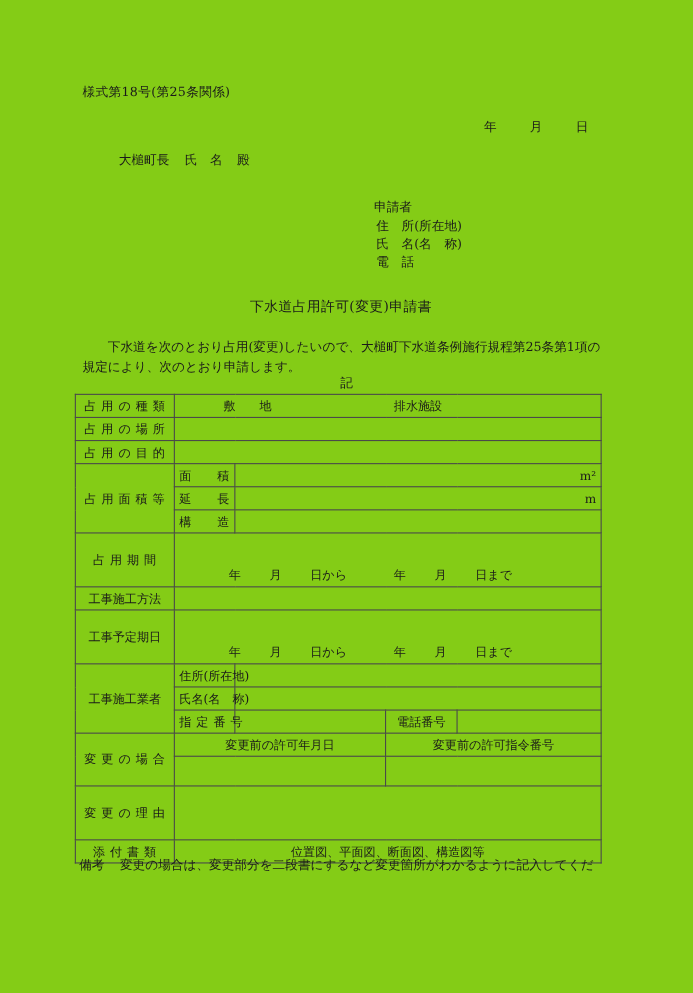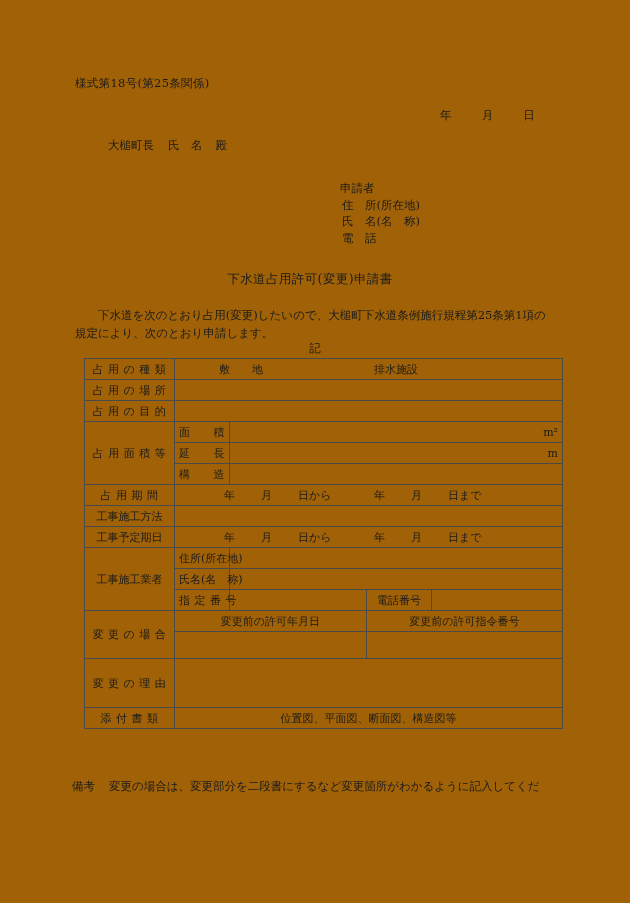--- a/index.html
+++ b/index.html
@@ -14,21 +14,21 @@
     font-family: "DejaVu Serif", "Liberation Serif", serif;
     color: #1a1a1a;
     font-size: 11px;
     overflow: hidden;
   }
   .page {
     position: absolute;
     left: 0; top: 0;
     width: 630px;
     height: 903px;
-    background: #a16207;
+    background: #84cc16;
   }
 
   
   .form-no {
     position: absolute;
     left: 75px;
     top: 76px;
     font-size: 11.5px;
     letter-spacing: 0.3px;
     white-space: nowrap;
@@ -92,21 +92,21 @@
     left: 0;
     top: 341px;
     width: 630px;
     text-align: center;
     font-size: 11.5px;
   }
 
   
   table.form {
     position: absolute;
-    left: 84px;
+    left: 68px;
     top: 358px;
     width: 478px;
     border-collapse: collapse;
     table-layout: fixed;
     font-size: 11px;
   }
   table.form td {
     border: 1px solid #4a4a4a;
     padding: 0 4px;
     height: 20px;
@@ -154,20 +154,21 @@
     position: absolute;
     left: 195px;
     top: 50%;
     transform: translateY(-50%);
     white-space: nowrap;
   }
 
   .date-range {
     position: relative;
     height: 20px;
+    margin-top: 28px;
   }
   .date-range .d1 {
     position: absolute;
     left: 45px;
     top: 50%;
     transform: translateY(-50%);
     white-space: nowrap;
   }
   .date-range .d2 {
     position: absolute;

